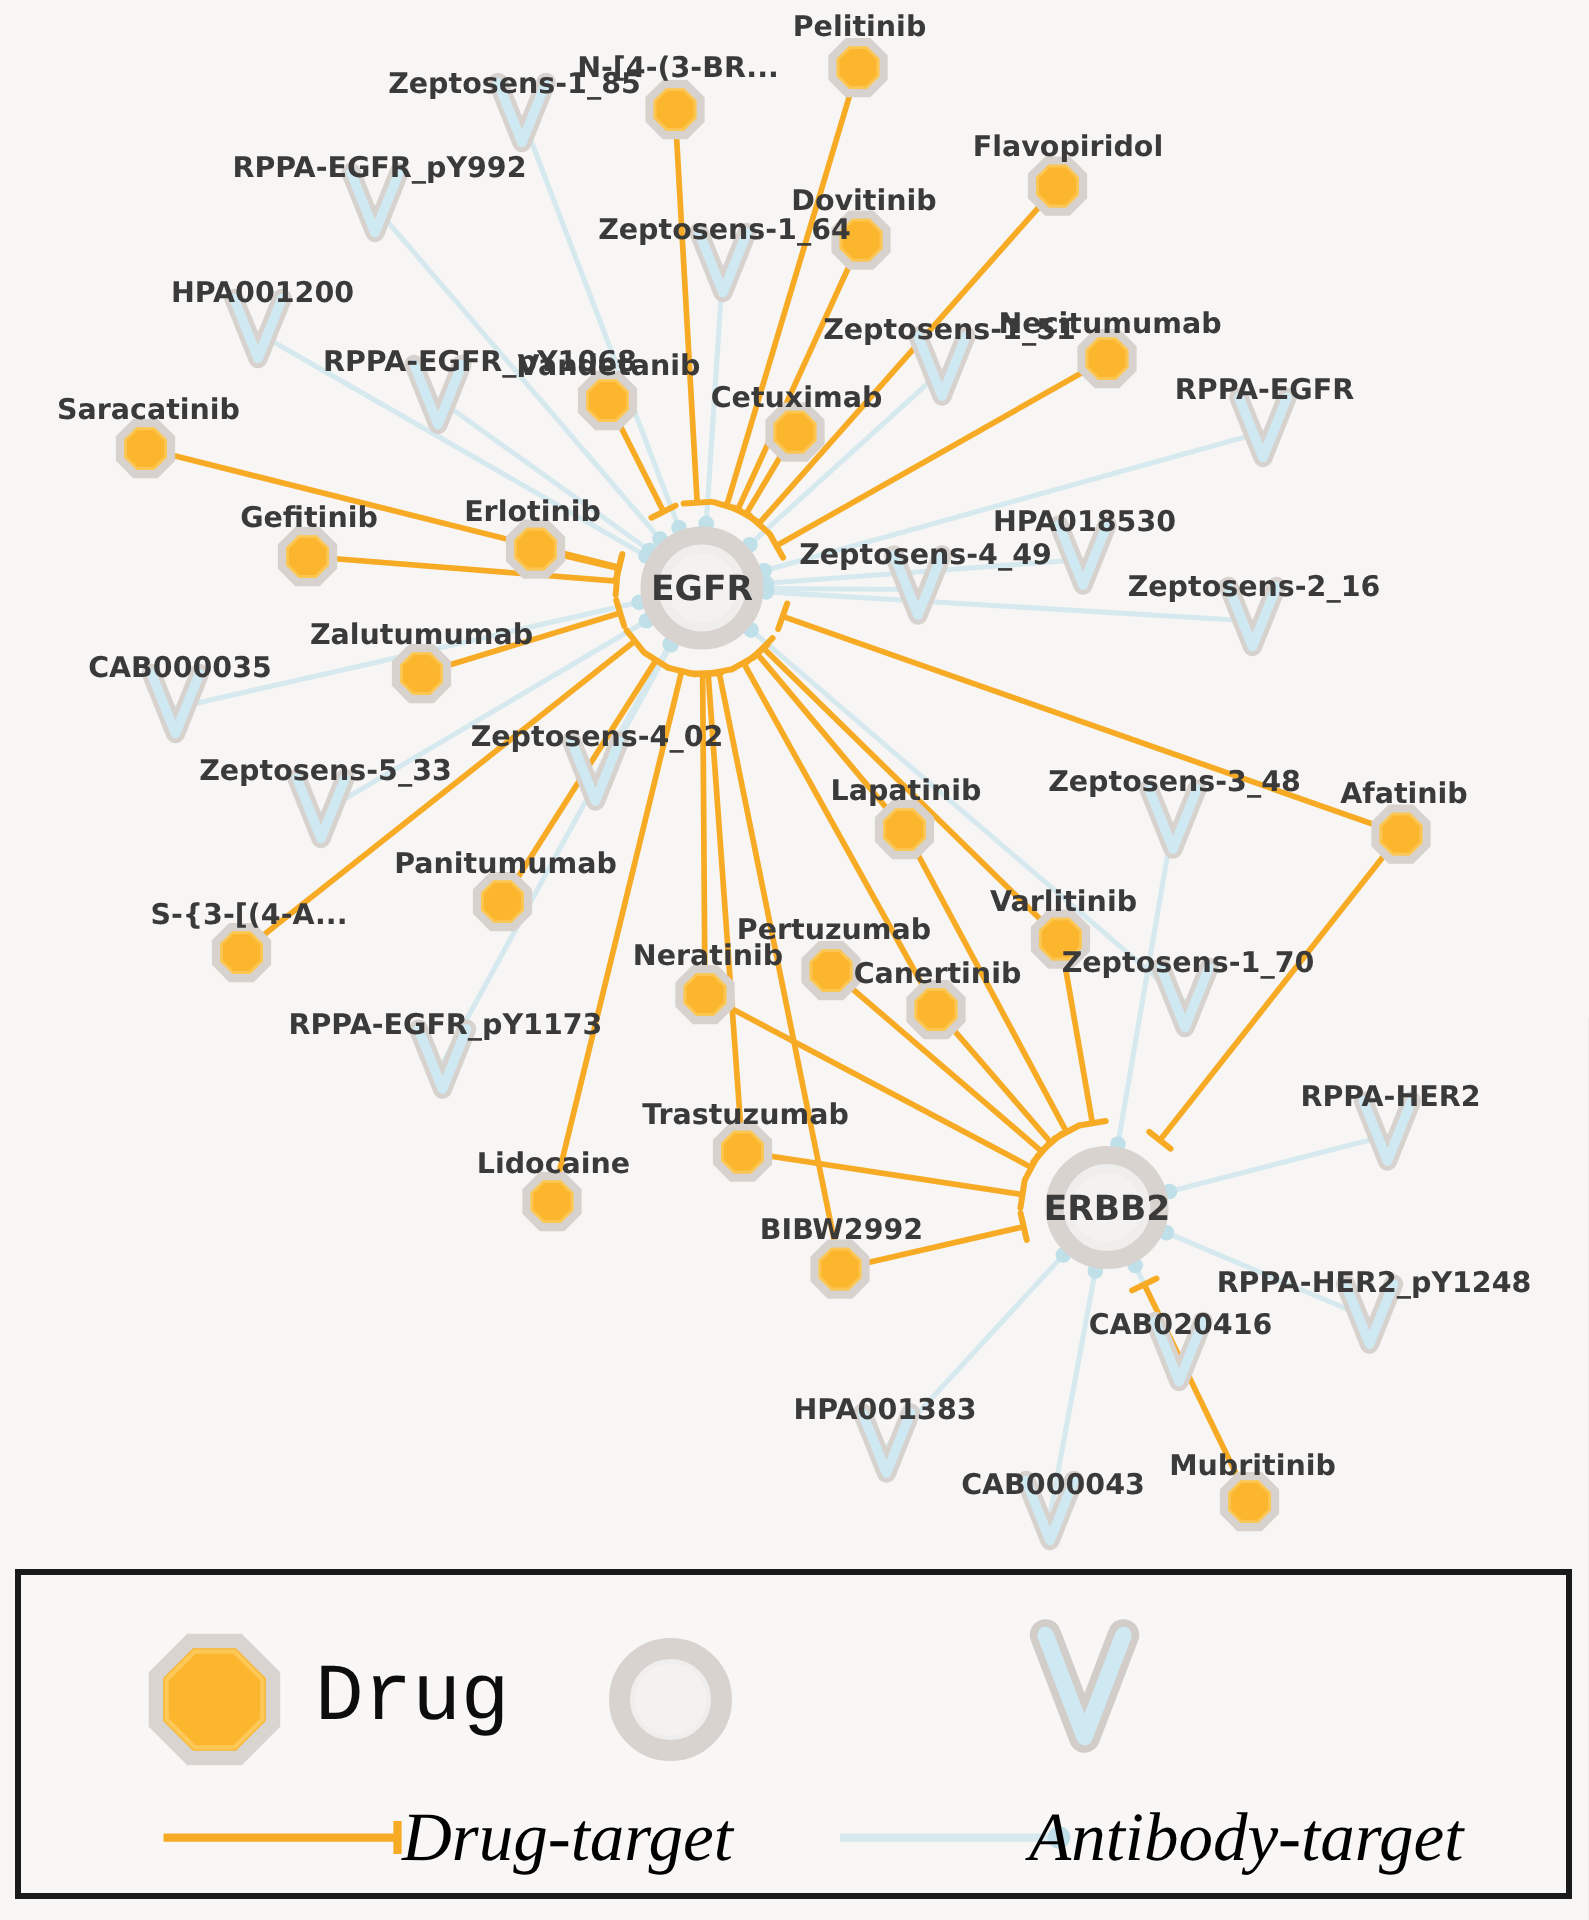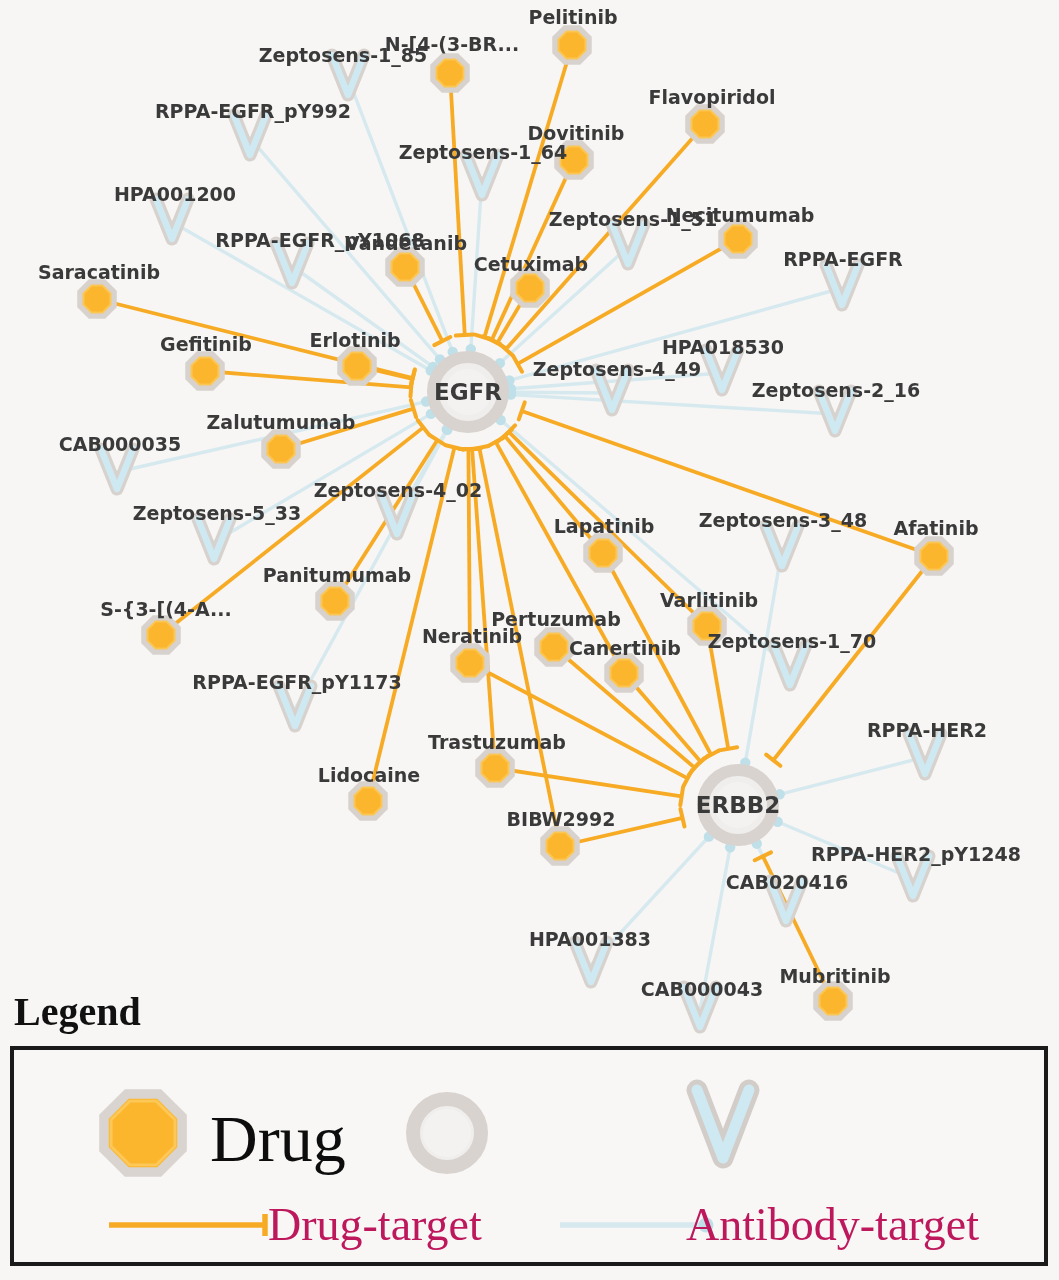--- a/index.html
+++ b/index.html
@@ -6,22 +6,22 @@
   .stage{position:relative;width:1059px;height:1280px;background:#f7f6f4;overflow:hidden;
          font-family:"DejaVu Sans",sans-serif;}
   #graph{position:absolute;left:0;top:0;}
   .node-label{font-family:"DejaVu Sans",sans-serif;font-weight:700;font-size:19px;fill:#3a3a3a;}
   .gene-label{font-family:"DejaVu Sans",sans-serif;font-weight:700;font-size:23px;fill:#3a3a3a;}
   .legend-title{position:absolute;left:14px;top:988px;font-family:"Liberation Serif","DejaVu Serif",serif;
                 font-weight:700;font-size:40px;color:#111;}
   .legend-box{position:absolute;left:10px;top:1046px;width:1030px;height:212px;
               border:4px solid #1a1a1a;background:#f8f7f5;}
   .legend-box .abs{position:absolute;}
-  .legend-word{font-family:Liberation Serif, serif;font-size:66px;color:#0d0d0d;line-height:1;}
-  .legend-word-sm{font-family:"Liberation Serif","DejaVu Serif",serif;font-size:46px;color:#be185d;line-height:1;}
+  .legend-word{font-family:Liberation Mono, monospace;font-size:54px;color:#0d0d0d;line-height:1;}
+  .legend-word-sm{font-family:"Liberation Serif","DejaVu Serif",serif;font-size:46px;color:#000000;line-height:1;font-style:italic;}
 </style>
 </head>
 <body>
 
 <div class="stage">
   <svg id="graph" width="1059" height="1280" viewBox="0 0 1059 1280">
       <g>
         <g>
           <line x1="348" y1="78" x2="452.64965408349207" y2="351.8332615184709" stroke="#d6e9ef" stroke-width="3.4" stroke-linecap="round"></line>
           <circle cx="452.64965408349207" cy="351.8332615184709" r="5.2" fill="#bfdfe9"></circle>
@@ -458,21 +458,20 @@
         <text x="792" y="648" text-anchor="middle" class="node-label">Zeptosens-1_70</text>
         <text x="297" y="689" text-anchor="middle" class="node-label">RPPA-EGFR_pY1173</text>
         <text x="927" y="737" text-anchor="middle" class="node-label">RPPA-HER2</text>
         <text x="916" y="861" text-anchor="middle" class="node-label">RPPA-HER2_pY1248</text>
         <text x="787" y="889" text-anchor="middle" class="node-label">CAB020416</text>
         <text x="590" y="946" text-anchor="middle" class="node-label">HPA001383</text>
         <text x="702" y="996" text-anchor="middle" class="node-label">CAB000043</text>
       </g>
     </svg>
 
-  <div class="legend-title">Legend</div>
 
   <div class="legend-box">
     <svg class="abs" style="left:81px;top:35px" width="96" height="96" viewBox="-50 -50 100 100">
       <polygon points="40.65,16.84 16.84,40.65 -16.84,40.65 -40.65,16.84 -40.65,-16.84 -16.84,-40.65 16.84,-40.65 40.65,-16.84" fill="#fbb62e" stroke="#d9d4cf" stroke-width="10"></polygon>
       <polygon points="33.2,13.8 13.8,33.2 -13.8,33.2 -33.2,13.8 -33.2,-13.8 -13.8,-33.2 13.8,-33.2 33.2,-13.8" fill="none" stroke="#fdd06a" stroke-width="3" opacity="0.7"></polygon>
     </svg>
     <div class="abs legend-word" style="left:196px;top:56px">Drug</div>
 
     <svg class="abs" style="left:383px;top:33px" width="100" height="100" viewBox="-50 -50 100 100">
       <circle r="34" fill="#f0eeec" stroke="#d8d3cf" stroke-width="14"></circle>

